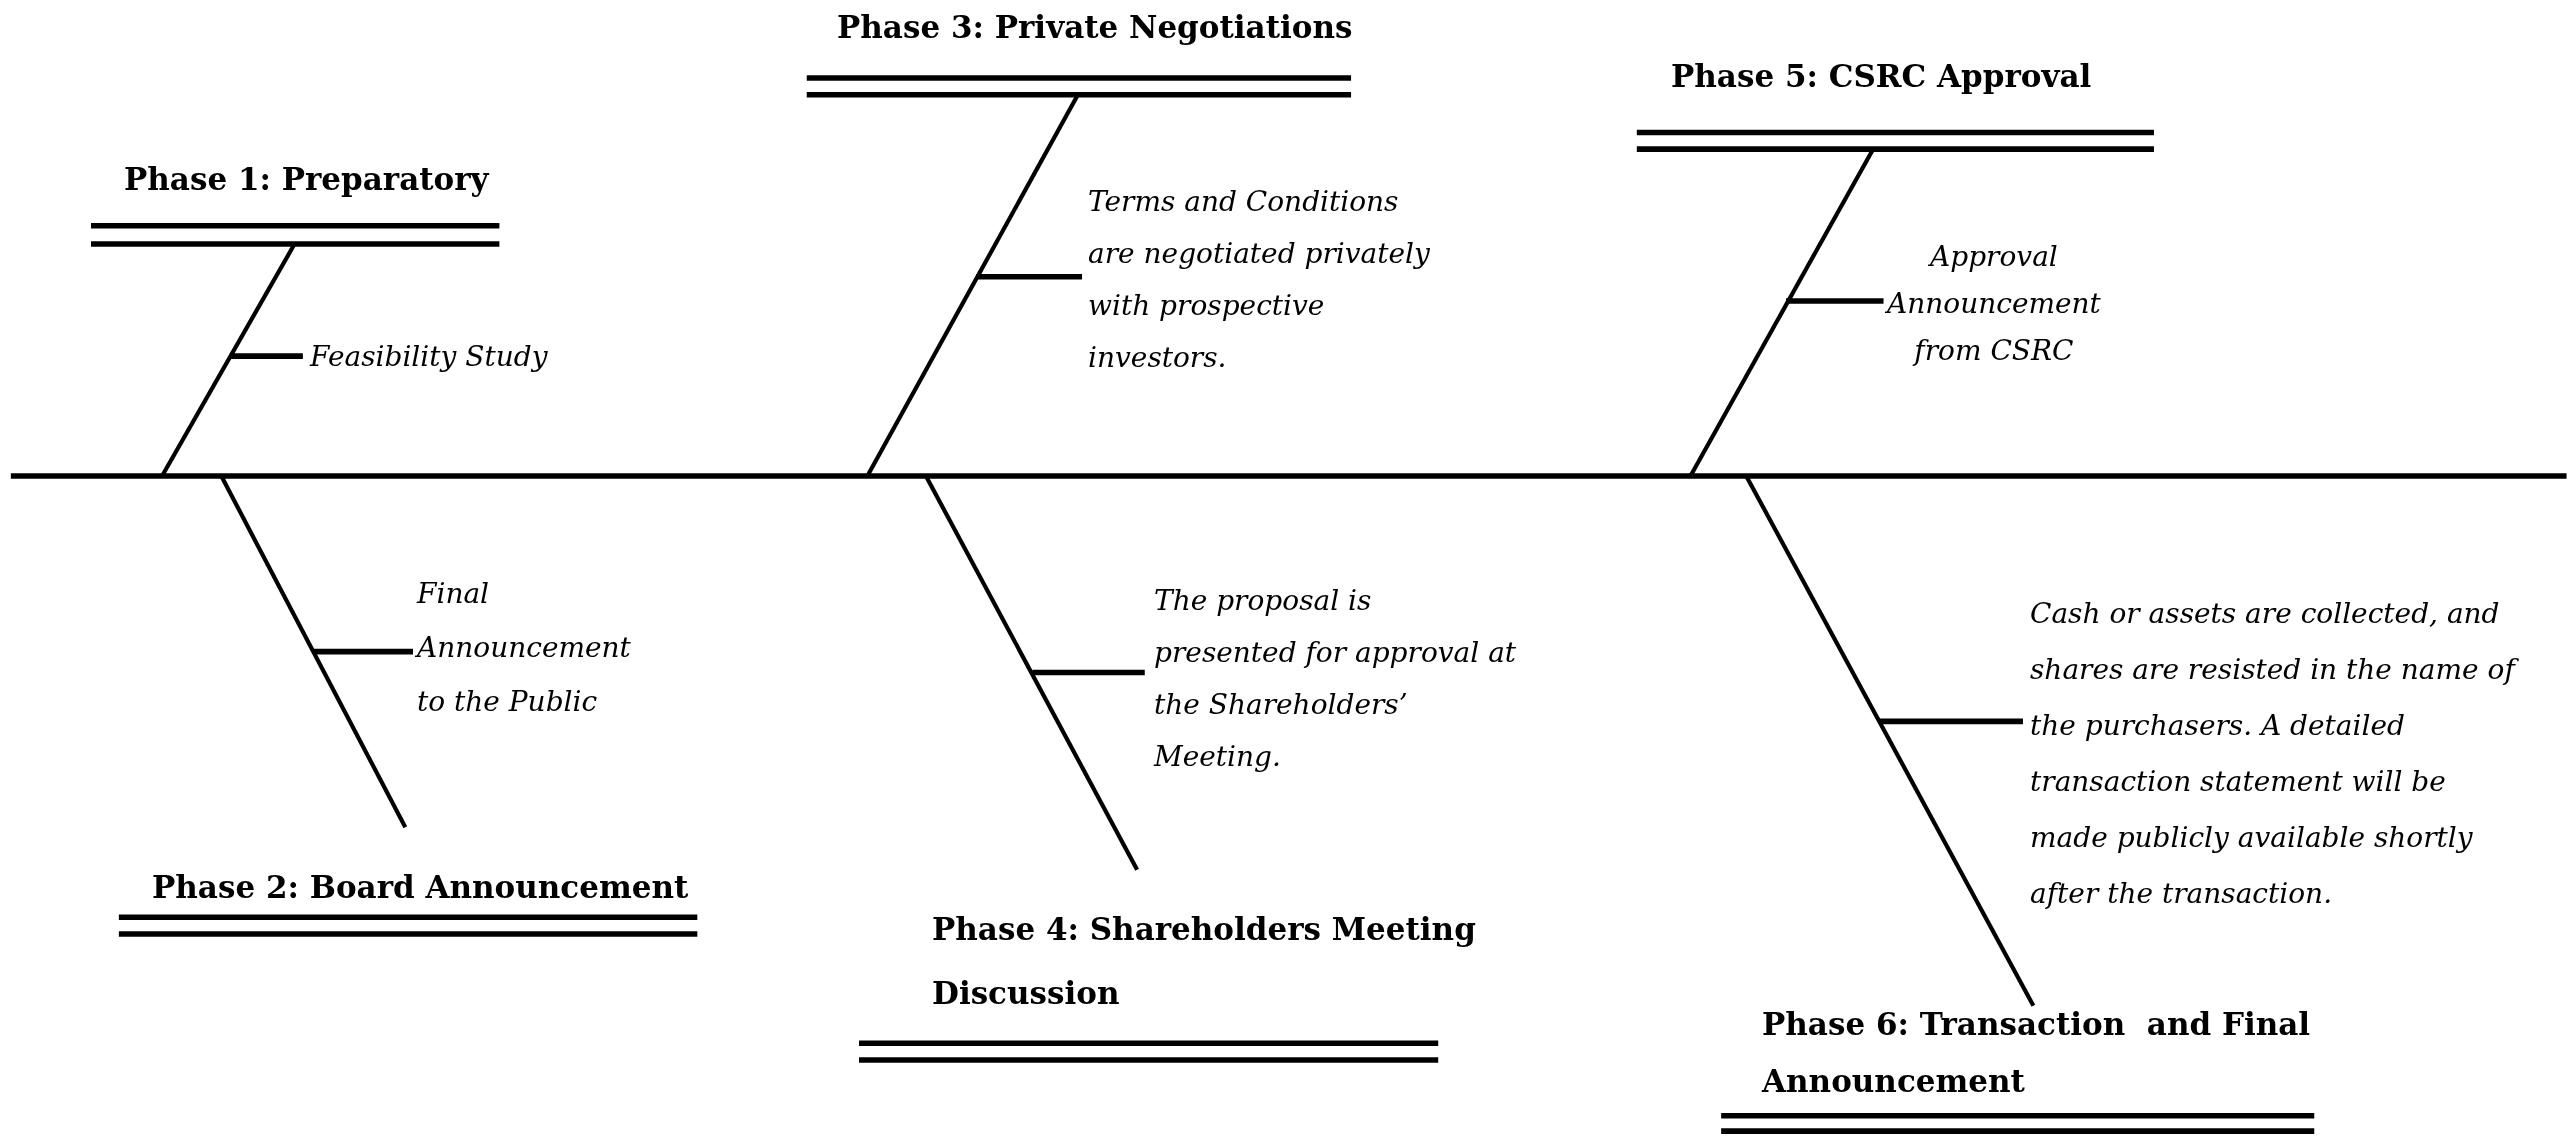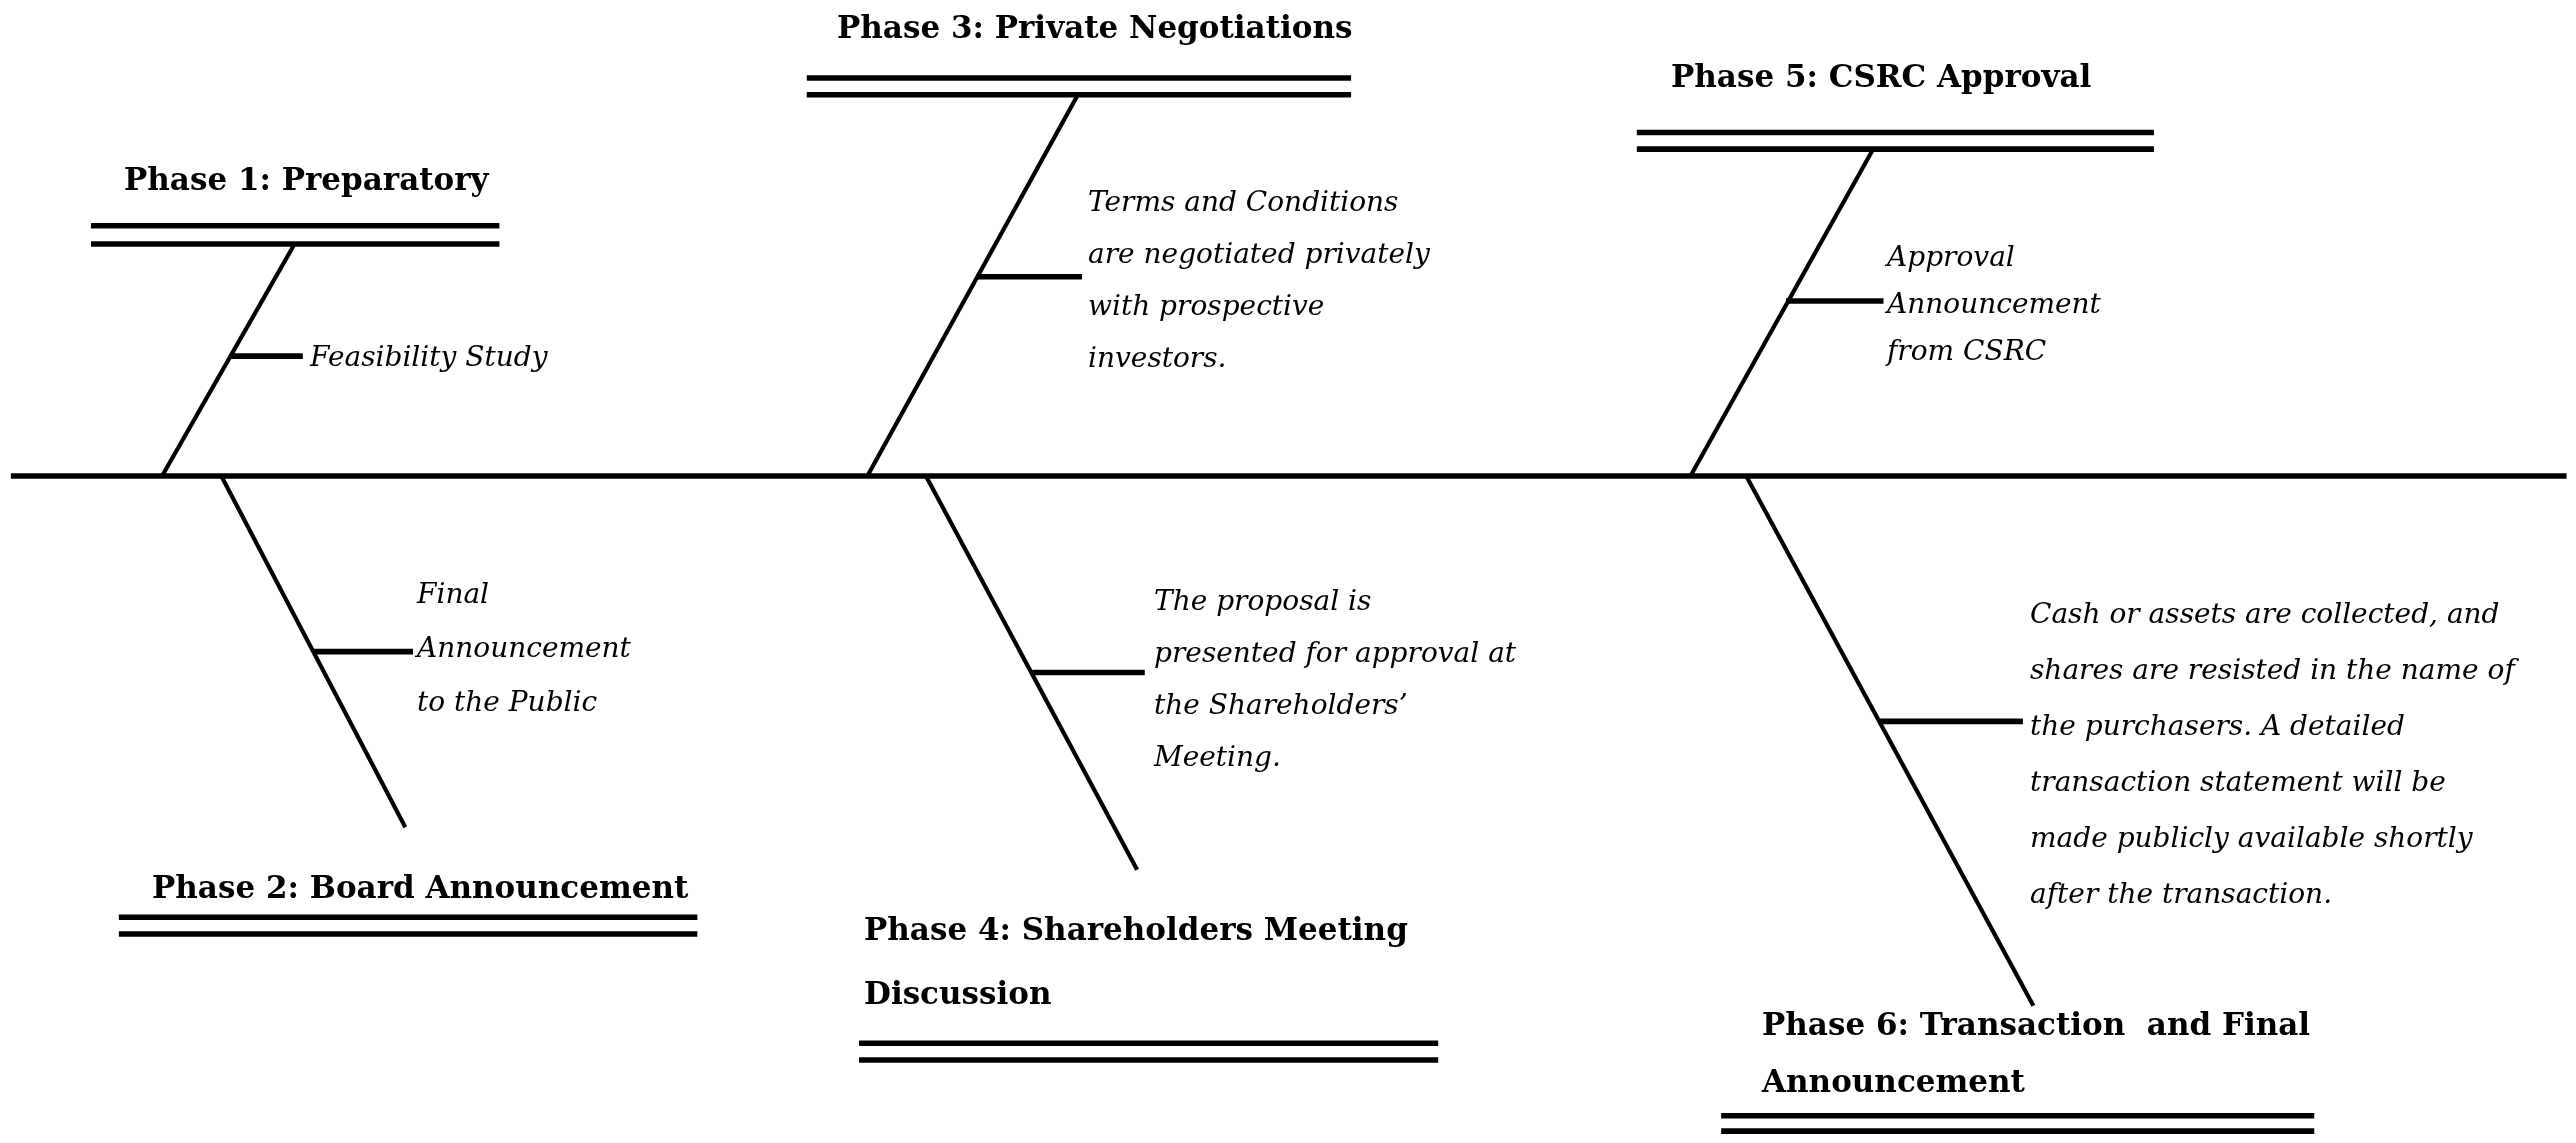--- a/index.html
+++ b/index.html
@@ -39,21 +39,21 @@
     font-size: 31px;
     line-height: 39px;
   }
   .title .line { white-space: pre; }
   .desc {
     font-style: italic;
     font-size: 28px;
   }
   .desc .line { white-space: pre; }
   .lh56 { line-height: 39px; }
-  .lh67 { line-height: 47px; }
+  .lh67 { line-height: 47px; text-align: center; }
   .lh75 { line-height: 52px; }
   .lh78 { line-height: 54px; }
   .lh80 { line-height: 56px; }
   .lh82 { line-height: 57px; }
   .lh92 { line-height: 64px; }
 </style>
 </head>
 <body>
 
 <div class="canvas">
@@ -118,21 +118,21 @@
     <div class="line">with prospective</div>
     <div class="line">investors.</div>
   </div>
 
   <div class="txt desc lh75" style="left:1154px; top:575px;">
     <div class="line">The proposal is</div>
     <div class="line">presented for approval at</div>
     <div class="line">the Shareholders’</div>
     <div class="line">Meeting.</div>
   </div>
-  <div class="txt title lh92" style="left:864px; top:897px;">
+  <div class="txt title lh92" style="left:932px; top:897px;">
     <div class="line">Phase 4: Shareholders Meeting</div>
     <div class="line">Discussion</div>
   </div>
 
   <div class="txt title lh56" style="left:1671px; top:57px;">
     <div class="line">Phase 5: CSRC Approval</div>
   </div>
   <div class="txt desc lh67" style="left:1887px; top:233px;">
     <div class="line">Approval</div>
     <div class="line">Announcement</div>

